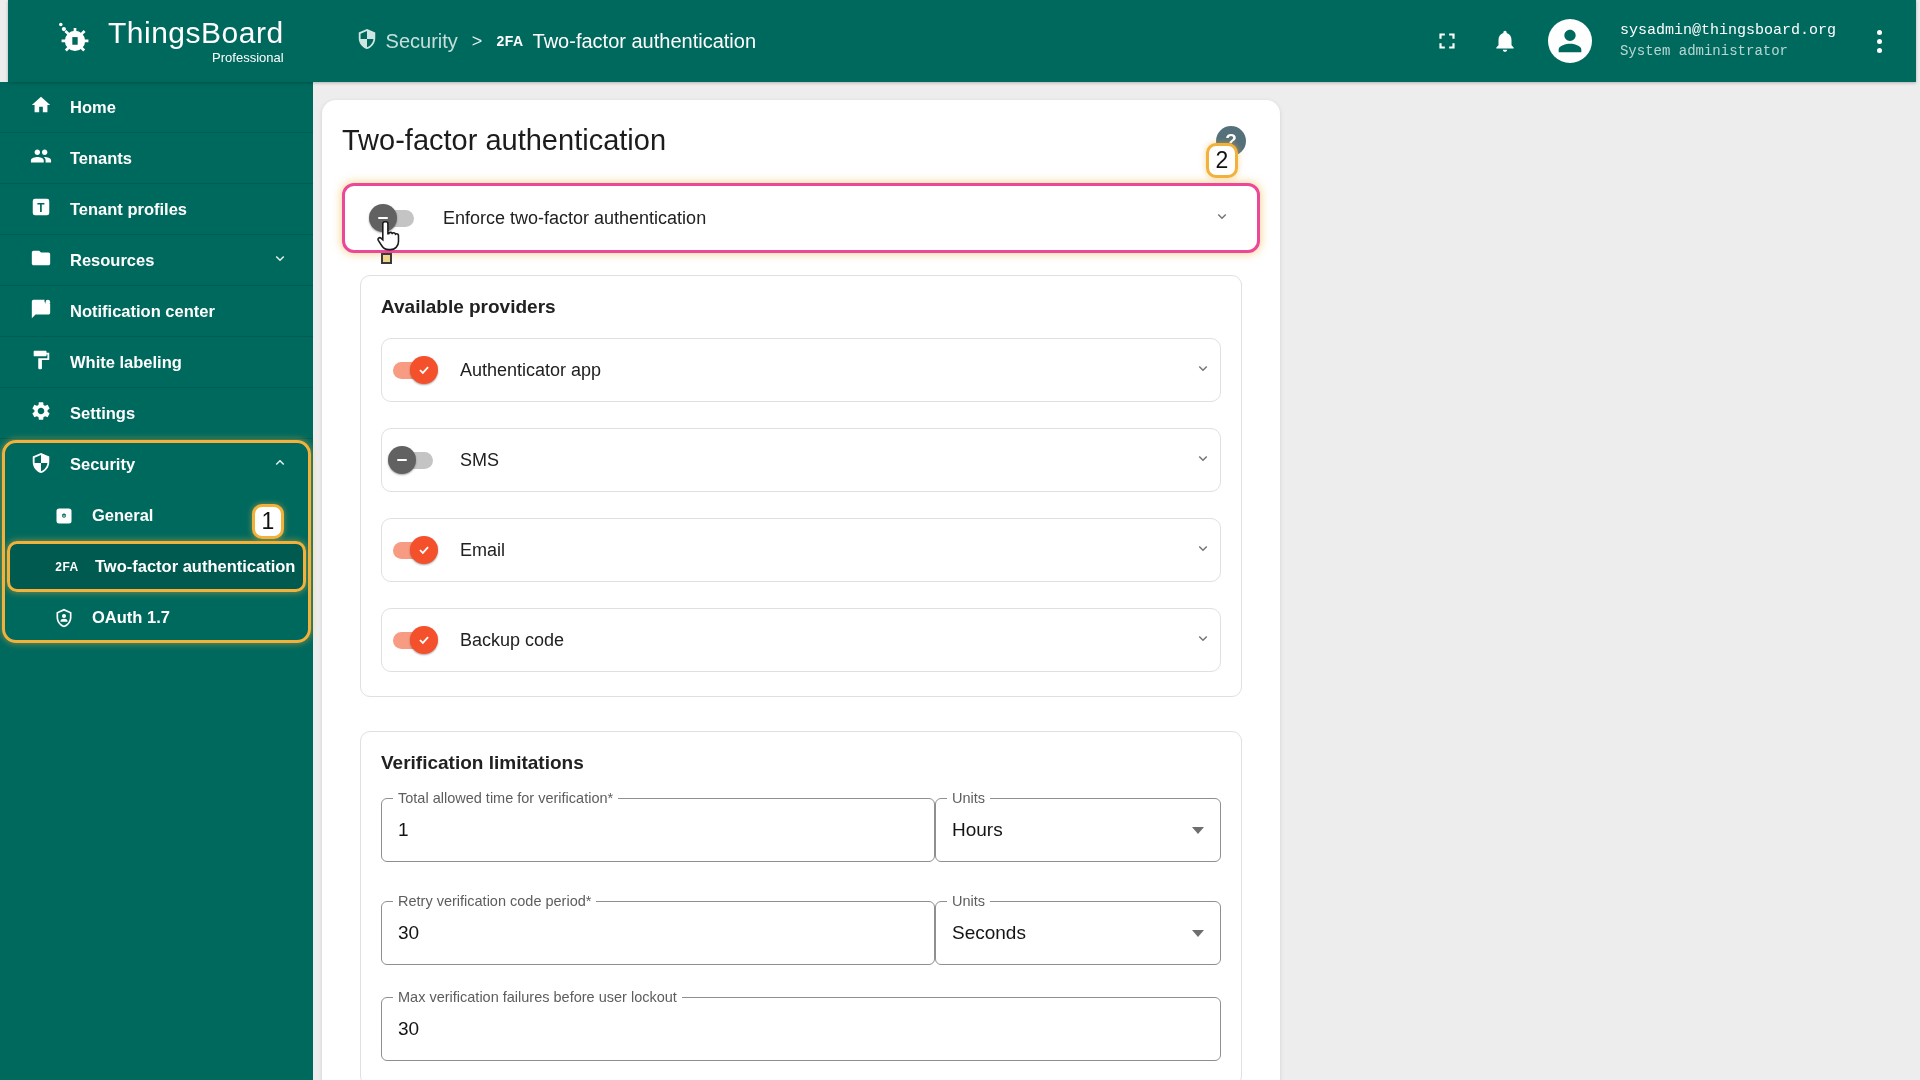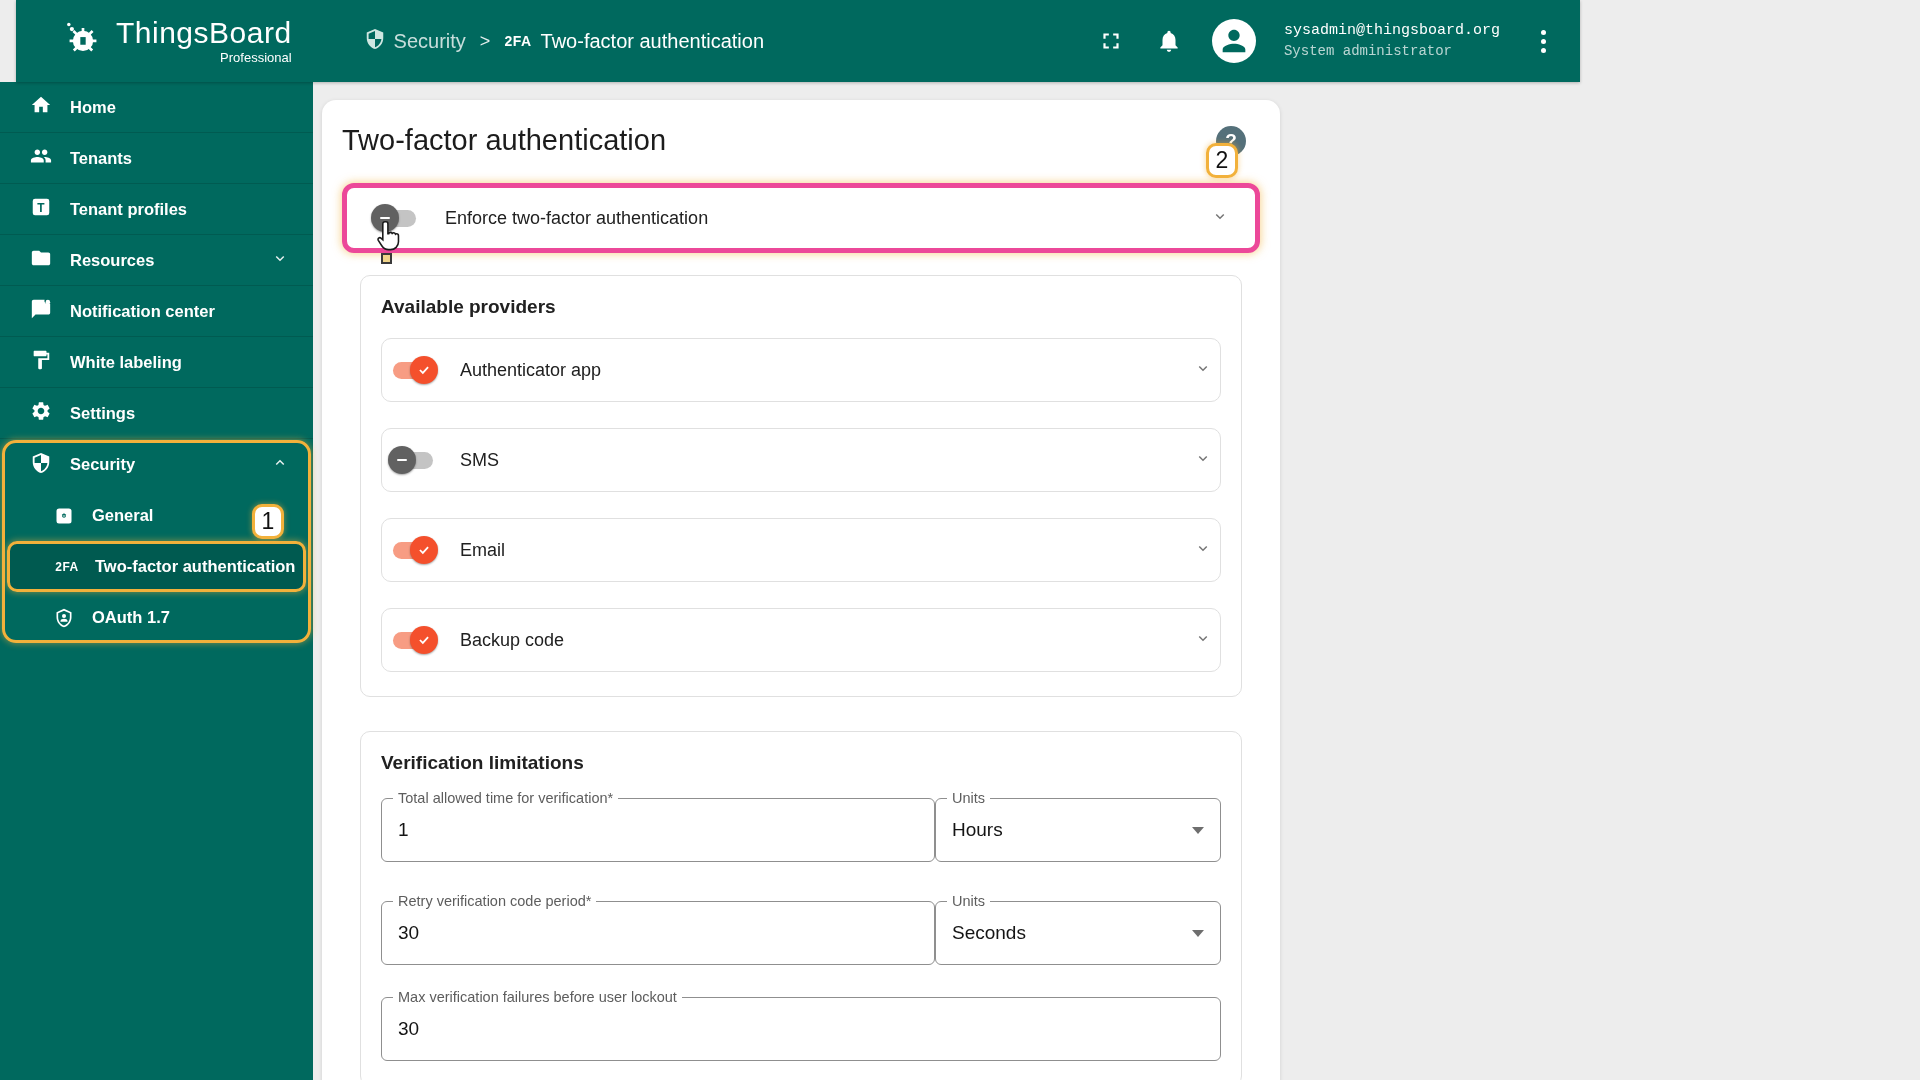--- a/index.html
+++ b/index.html
@@ -1,20 +1,20 @@
 <!DOCTYPE html>
 <html><head>
 <meta charset="utf-8">
 <style>
   * { margin:0; padding:0; box-sizing:border-box; }
   html,body { width:1920px; height:1080px; overflow:hidden;
     font-family:"Liberation Sans","DejaVu Sans",sans-serif; background:#ededed; }
 
   
-  .header { position:absolute; left:16px; top:0; width:1564px; height:82px;
+  .header { position:absolute; left:8px; top:0; width:1908px; height:82px;
     background:#00695e; display:flex; align-items:center; z-index:5;
     box-shadow:0 1px 3px rgba(0,0,0,.25); }
   .logo { display:flex; align-items:center; margin-left:44px; gap:10px; }
   .logo-text { display:flex; flex-direction:column; align-items:flex-end; }
   .logo-title { color:#fff; font-size:30px; font-weight:400; letter-spacing:.5px; line-height:30px; }
   .logo-sub { color:#fff; font-size:13px; margin-top:2px; }
   .breadcrumb { display:flex; align-items:center; margin-left:72px; gap:14px; }
   .crumb-section { display:flex; align-items:center; gap:8px; color:rgba(255,255,255,.78); font-size:20px; }
   .crumb-sep { color:rgba(255,255,255,.9); font-size:18px; }
   .crumb-page { display:flex; align-items:center; gap:9px; color:#fff; font-size:20px; }
@@ -53,21 +53,21 @@
     background:#ededed; overflow:hidden; }
   .card { position:absolute; left:9px; top:18px; width:958px; height:1200px;
     background:#fff; border-radius:14px 14px 0 0; box-shadow:0 1px 4px rgba(0,0,0,.12);
     padding:24px 20px; }
   .card-head { display:flex; align-items:flex-start; justify-content:space-between; }
   .page-title { font-size:29px; color:#1c1c1c; font-weight:400; }
   .help-icon { width:30px; height:30px; border-radius:50%; background:#54707a;
     color:#fff; font-size:19px; font-weight:bold; display:flex; align-items:center;
     justify-content:center; cursor:pointer; }
 
-  .enforce-row { margin-top:26px; height:70px; border:5px solid #ec4899; border-radius:12px;
+  .enforce-row { margin-top:26px; height:70px; border:3px solid #ec4899; border-radius:12px;
     box-shadow:0 0 8px 1px rgba(242,177,59,.55); display:flex; align-items:center;
     padding:0 26px; position:relative; background:#fff; }
   .enforce-label { margin-left:26px; font-size:18px; color:#212121; }
   .row-chevron { margin-left:auto; }
 
   .section-card { margin:22px 18px 0; border:1px solid #e0e0e0; border-radius:10px;
     padding:20px 20px 24px; }
   .section-card.verification { margin-top:34px; }
   .section-heading { font-size:19px; font-weight:700; color:#212121; }
   .provider-row { margin-top:26px; height:64px; border:1px solid #e0e0e0; border-radius:10px;

